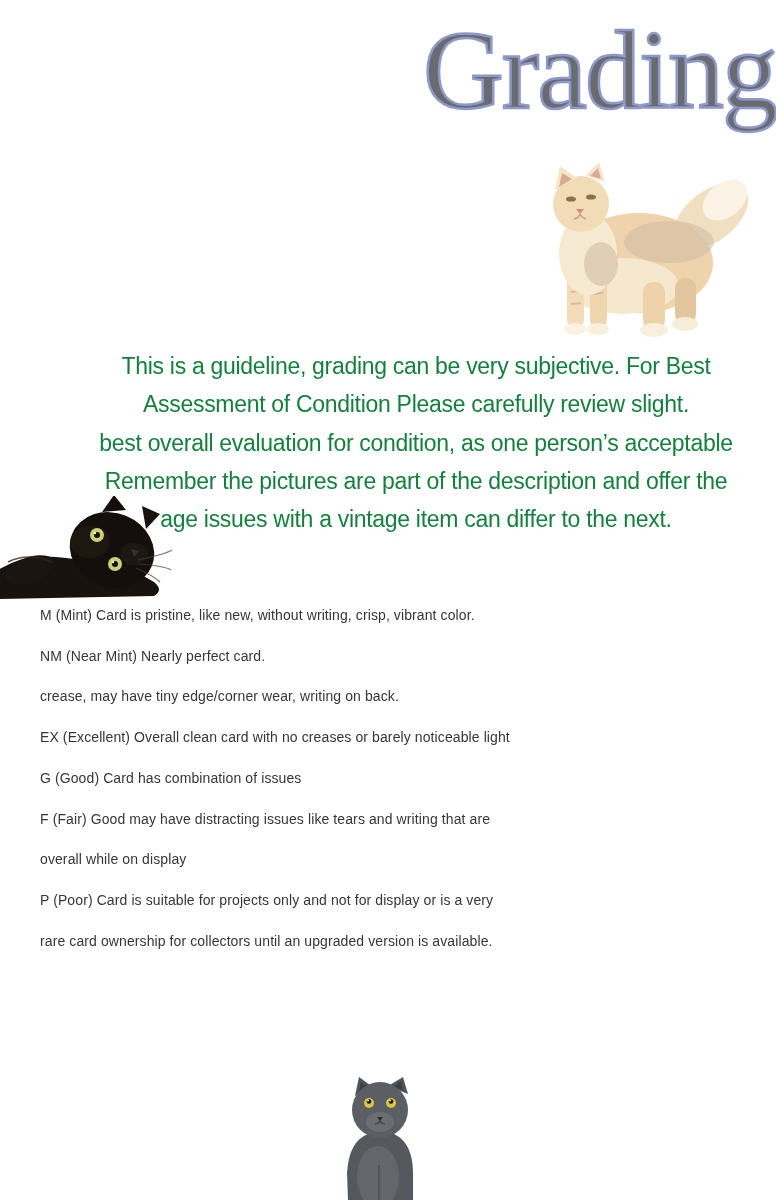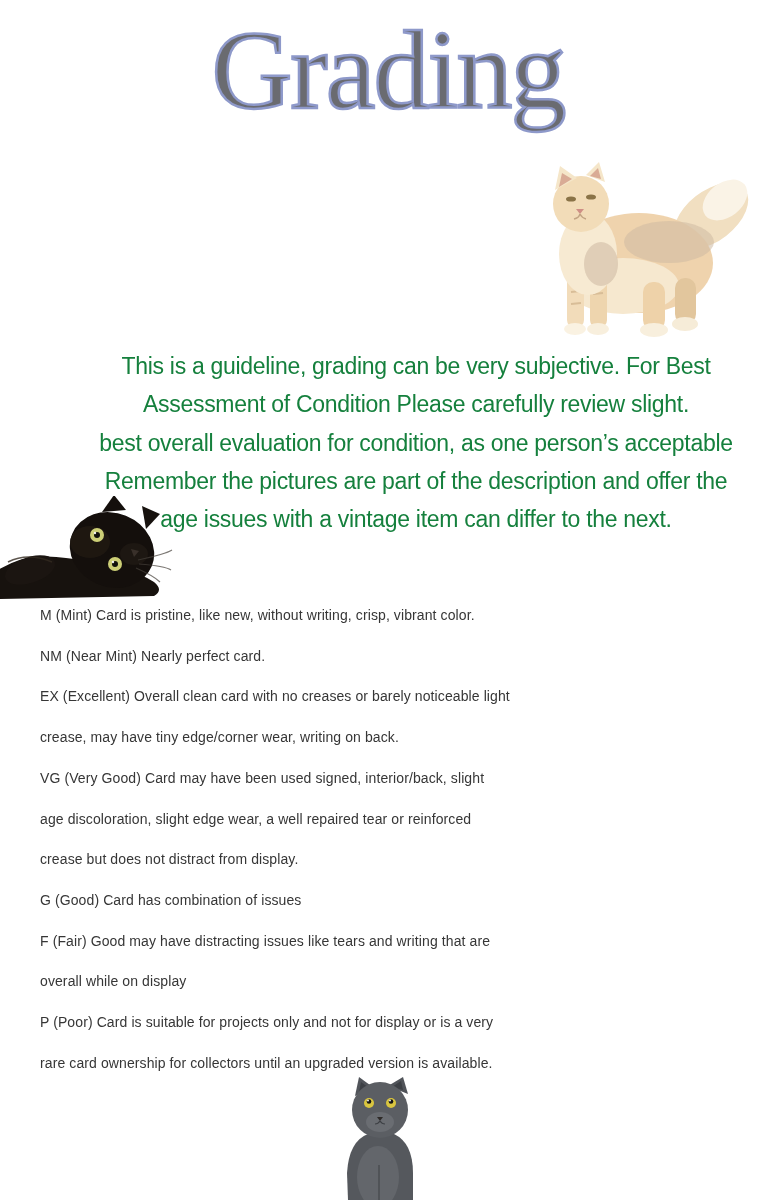--- a/index.html
+++ b/index.html
@@ -4,21 +4,21 @@
 <title>Grading</title>
 <style>
   html,body { margin:0; padding:0; background:#ffffff; }
   .page {
     position:relative; width:776px; height:1200px; margin:0 auto;
     background:#ffffff; overflow:hidden;
     font-family:"Liberation Sans", sans-serif;
   }
   .title {
     position:absolute; top:0px; left:0; width:100%; margin:0;
-    text-align:center;
+    text-align:right;
     font-family:"Liberation Serif", serif;
     font-weight:400;
     font-size:112px;
     line-height:140px;
     letter-spacing:-2px;
     color:#6a6b70;
     -webkit-text-stroke:2.5px #8e99ca;
   }
   .intro {
     position:absolute; top:347px; left:0; width:100%;
@@ -124,27 +124,22 @@
   </div>
 
   <div class="grades">
     <div class="grade-item">
       <div>M (Mint) Card is pristine, like new, without writing, crisp, vibrant color.</div>
     </div>
     <div class="grade-item">
       <div>NM (Near Mint) Nearly perfect card.</div>
     </div>
     <div class="grade-item">
+      <div>crease, may have tiny edge/corner wear, writing on back.</div>
       <div>EX (Excellent) Overall clean card with no creases or barely noticeable light</div>
-      <div>crease, may have tiny edge/corner wear, writing on back.</div>
-    </div>
-    <div class="grade-item">
-      <div>VG (Very Good) Card may have been used signed, interior/back, slight</div>
-      <div>age discoloration, slight edge wear, a well repaired tear or reinforced</div>
-      <div>crease but does not distract from display.</div>
     </div>
     <div class="grade-item">
       <div>G (Good) Card has combination of issues</div>
     </div>
     <div class="grade-item">
       <div>F (Fair) Good may have distracting issues like tears and writing that are</div>
       <div>overall while on display</div>
     </div>
     <div class="grade-item">
       <div>P (Poor) Card is suitable for projects only and not for display or is a very</div>

